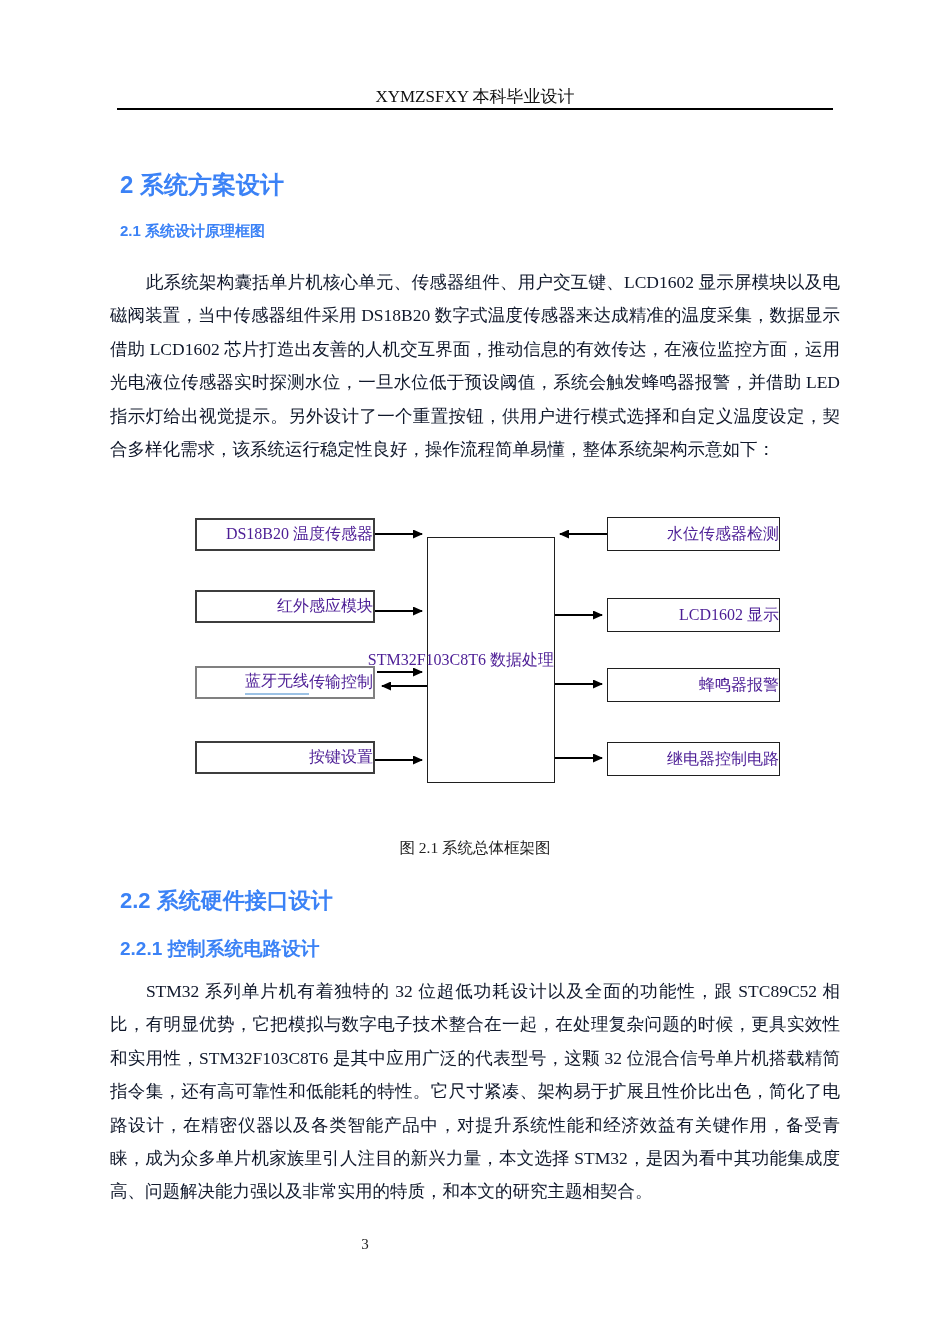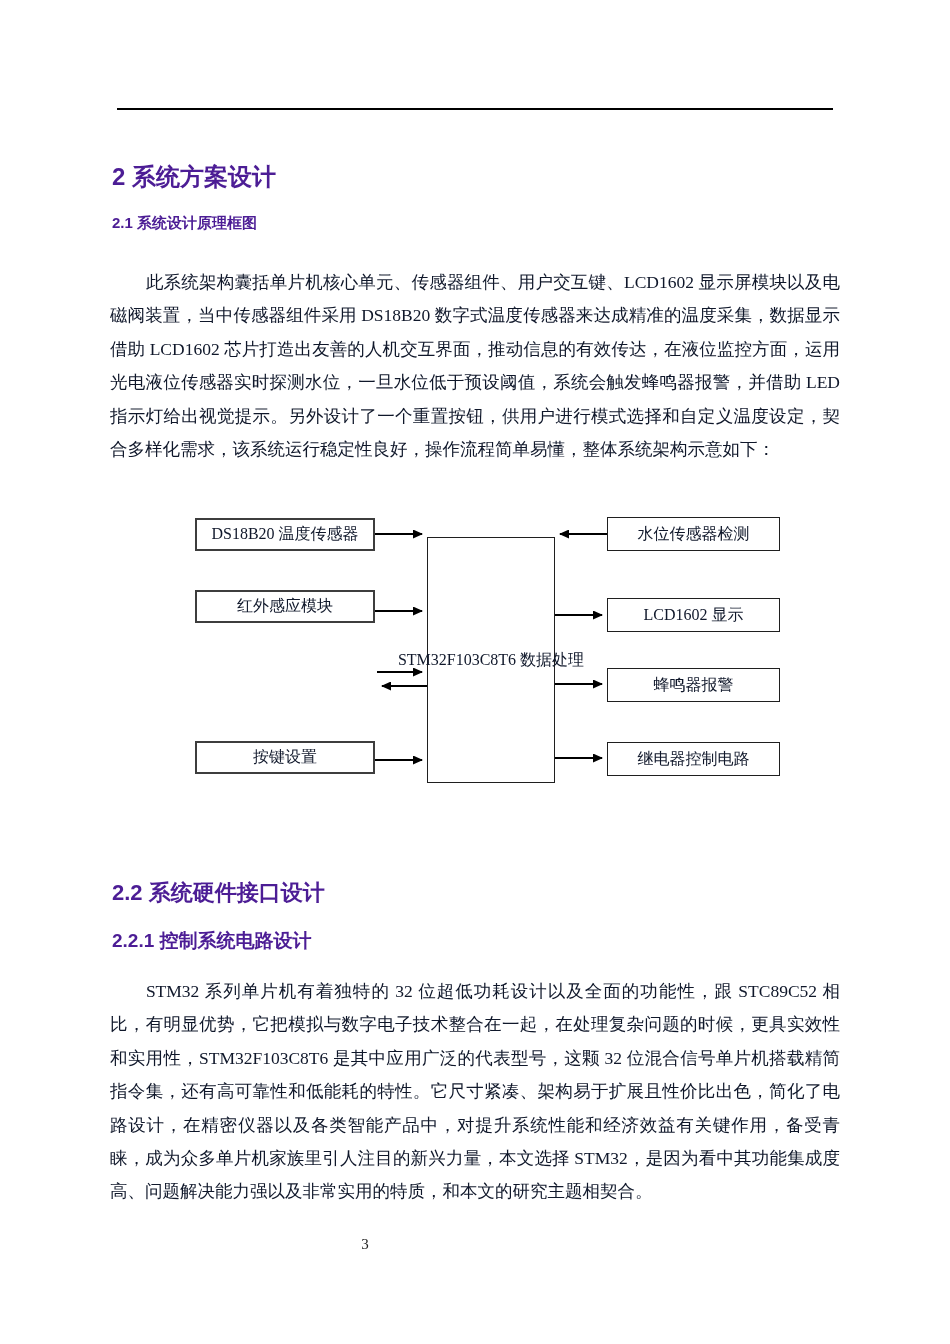--- a/index.html
+++ b/index.html
@@ -16,43 +16,43 @@
   .header {
     position: absolute; top: 85px; left: 0; width: 950px;
     text-align: center; font-size: 17px; color: #111;
   }
   .header-rule {
     position: absolute; top: 108px; left: 117px; width: 716px; height: 2px;
     background: #000;
   }
   
   .h1, .h2, .h3 {
-    position: absolute; left: 112px; margin: 0;
+    position: absolute; left: 112px; margin: 8px;
     font-family: "Liberation Sans", sans-serif;
-    font-weight: 700; color: #4c1d95; white-space: nowrap;
+    font-weight: 700; color: #3b82f6; white-space: nowrap;
   }
   .h1   { top: 161px; font-size: 24px; }
   .h2-1 { top: 214px; font-size: 15px; }
   .h2-2 { top: 878px; font-size: 22px; text-align: center; }
   .h3   { top: 928px; font-size: 19px; }
   
   .body {
     position: absolute; left: 110px; width: 730px; margin: 0;
     font-size: 17.5px; line-height: 33.4px;
     text-align: justify; text-indent: 2.05em; color: #0f172a;
   }
   .para1 { top: 266px; }
   .para2 { top: 975px; }
   
   .diagram { position: absolute; left: 150px; top: 500px; width: 690px; height: 300px; }
   .diagram svg.arrows { position: absolute; left: 0; top: 0; width: 690px; height: 300px; }
   .dbox {
     position: absolute; box-sizing: border-box; background: #fff;
-    display: flex; align-items: center; justify-content: center;
-    font-size: 16px; color: #0f172a; white-space: nowrap; text-align: center;
+    display: flex; align-items: center; justify-content: flex-end;
+    font-size: 16px; color: #4c1d95; white-space: nowrap; text-align: center;
   }
   .lbox { left: 45px; width: 180px; height: 33px; border: 2px solid #3d3d3d; }
   .b-ds18b20 { top: 18px; }
   .b-infra   { top: 90px; }
   .b-bt      { top: 166px; border-color: #808080; }
   .b-key     { top: 241px; }
   .rbox { left: 457px; width: 173px; height: 34px; border: 1.5px solid #1f1f1f; }
   .b-water { top: 17px; }
   .b-lcd   { top: 98px; }
   .b-buzz  { top: 168px; }
@@ -70,20 +70,23 @@
   .pagenum {
     position: absolute; top: 1236px; left: 355px; width: 20px;
     font-size: 15px; color: #222; text-align: center;
   }
 </style>
 </head>
 <body>
 
 <div class="page">
 
+  <div class="header">
+    <span>XYMZSFXY 本科毕业设计</span>
+  </div>
   <div class="header-rule"></div>
 
   <div class="h1">2 系统方案设计</div>
   <div class="h2 h2-1">2.1 系统设计原理框图</div>
 
   <p class="body para1">此系统架构囊括单片机核心单元、传感器组件、用户交互键、LCD1602 显示屏模块以及电磁阀装置，当中传感器组件采用 DS18B20 数字式温度传感器来达成精准的温度采集，数据显示借助 LCD1602 芯片打造出友善的人机交互界面，推动信息的有效传达，在液位监控方面，运用光电液位传感器实时探测水位，一旦水位低于预设阈值，系统会触发蜂鸣器报警，并借助 LED 指示灯给出视觉提示。另外设计了一个重置按钮，供用户进行模式选择和自定义温度设定，契合多样化需求，该系统运行稳定性良好，操作流程简单易懂，整体系统架构示意如下：</p>
 
   <div class="diagram">
     <svg class="arrows" viewBox="0 0 690 300" xmlns="http://www.w3.org/2000/svg">
       <defs>
@@ -103,20 +106,24 @@
         <line x1="405" y1="258" x2="452" y2="258"></line>
       </g>
     </svg>
 
     <div class="dbox lbox b-ds18b20">
       <span>DS18B20 温度传感器</span>
     </div>
     <div class="dbox lbox b-infra">
       <span>红外感应模块</span>
     </div>
+    <div class="dbox lbox b-bt">
+      <span class="bt-underline">蓝牙无线</span>
+        <span>传输控制</span>
+    </div>
     <div class="dbox lbox b-key">
       <span>按键设置</span>
     </div>
 
     <div class="dbox cbox">
       <div>STM32F103</div>
       <div>C8T6 数据处理</div>
     </div>
 
     <div class="dbox rbox b-water">
@@ -126,20 +133,21 @@
       <span>LCD1602 显示</span>
     </div>
     <div class="dbox rbox b-buzz">
       <span>蜂鸣器报警</span>
     </div>
     <div class="dbox rbox b-relay">
       <span>继电器控制电路</span>
     </div>
   </div>
 
+  <div class="caption">图 2.1  系统总体框架图</div>
 
   <div class="h2 h2-2">2.2 系统硬件接口设计</div>
   <div class="h3">2.2.1 控制系统电路设计</div>
 
   <p class="body para2">STM32 系列单片机有着独特的 32 位超低功耗设计以及全面的功能性，跟 STC89C52 相比，有明显优势，它把模拟与数字电子技术整合在一起，在处理复杂问题的时候，更具实效性和实用性，STM32F103C8T6 是其中应用广泛的代表型号，这颗 32 位混合信号单片机搭载精简指令集，还有高可靠性和低能耗的特性。它尺寸紧凑、架构易于扩展且性价比出色，简化了电路设计，在精密仪器以及各类智能产品中，对提升系统性能和经济效益有关键作用，备受青睐，成为众多单片机家族里引人注目的新兴力量，本文选择 STM32，是因为看中其功能集成度高、问题解决能力强以及非常实用的特质，和本文的研究主题相契合。</p>
 
   <div class="pagenum">3</div>
 
 </div>
 

